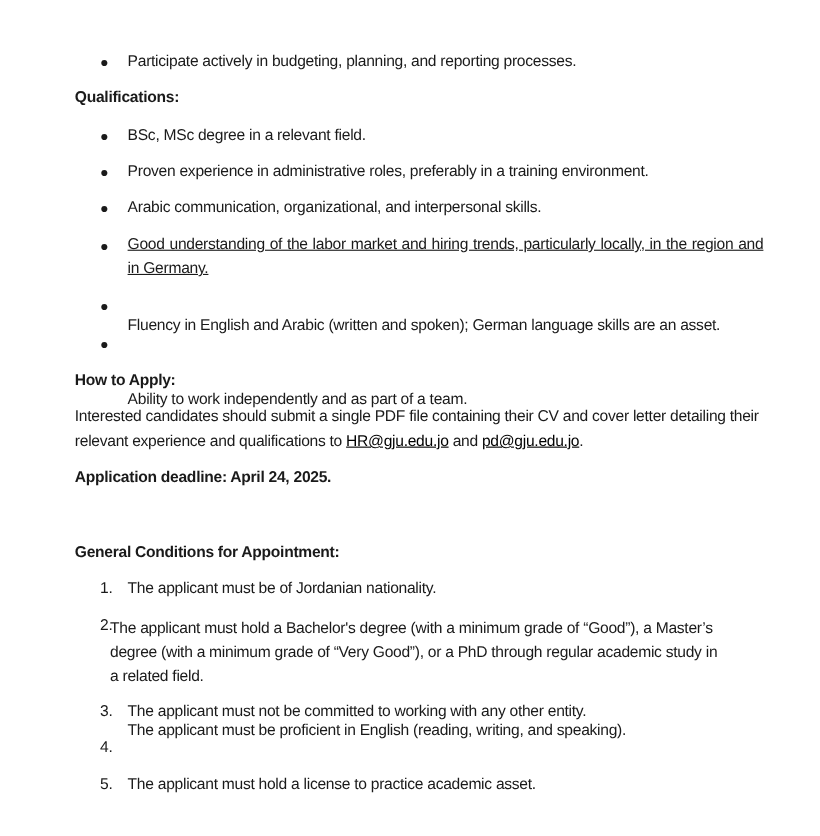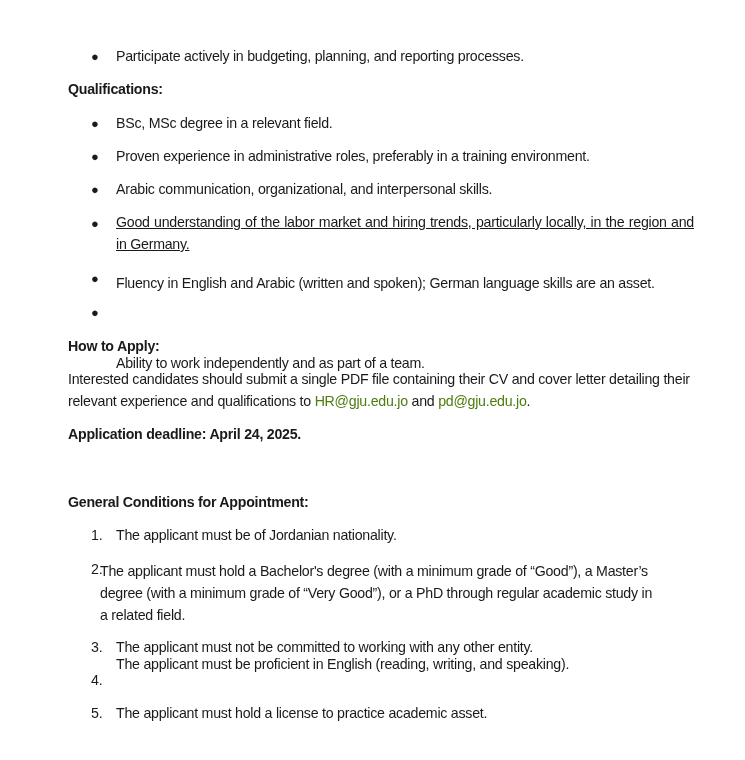--- a/index.html
+++ b/index.html
@@ -9,21 +9,21 @@
     font-size: 14.2px; letter-spacing: -0.25px;
   }
   .abs { position: absolute; white-space: nowrap; }
   .bullet { position: absolute; left: 91px; font-size: 13px; }
   .num { position: absolute; left: 91px; }
   .item { position: absolute; left: 116px; }
   .heading { position: absolute; left: 68px; font-weight: bold; }
   .para { position: absolute; left: 68px; width: 630px; line-height: 22px; }
   .item-wrap { position: absolute; left: 116px; width: 578px; line-height: 22px; text-align: justify; text-decoration: underline; }
   .item-wrap2 { position: absolute; left: 100px; width: 560px; line-height: 22px; }
-  a.link { color: #4d7c0f; }
+  a.link { color: #000000; text-decoration: underline; }
 </style>
 </head>
 <body>
 
 <span class="bullet" style="top:49px;">●</span>
 <span class="item abs" style="top:48px;">Participate actively in budgeting, planning, and reporting processes.</span>
 
 <span class="heading abs" style="top:81px;">Qualifications:</span>
 
 <span class="bullet" style="top:116px;">●</span>
@@ -32,21 +32,21 @@
 <span class="bullet" style="top:149px;">●</span>
 <span class="item abs" style="top:148px;">Proven experience in administrative roles, preferably in a training environment.</span>
 
 <span class="bullet" style="top:182px;">●</span>
 <span class="item abs" style="top:181px;">Arabic communication, organizational, and interpersonal skills.</span>
 
 <span class="bullet" style="top:216px;">●</span>
 <div class="item-wrap" style="top:211px;">Good understanding of the labor market and hiring trends, particularly locally, in the region and in Germany.</div>
 
 <span class="bullet" style="top:271px;">●</span>
-<span class="item abs" style="top:275px;">Fluency in English and Arabic (written and spoken); German language skills are an asset.</span>
+<span class="item abs" style="top:288px;">Fluency in English and Arabic (written and spoken); German language skills are an asset.</span>
 
 <span class="bullet" style="top:305px;">●</span>
 <span class="item abs" style="top:307px;margin-top:48px;">Ability to work independently and as part of a team.</span>
 
 <span class="heading abs" style="top:338px;">How to Apply:</span>
 
 <div class="para" style="top:368px;"><span>Interested candidates should submit a single PDF file containing their CV and cover letter detailing their relevant experience and qualifications to </span><a class="link">HR@gju.edu.jo</a><span> and </span><a class="link">pd@gju.edu.jo</a><span>.</span></div>
 
 <span class="heading abs" style="top:426px;">Application deadline: April 24, 2025.</span>
 

